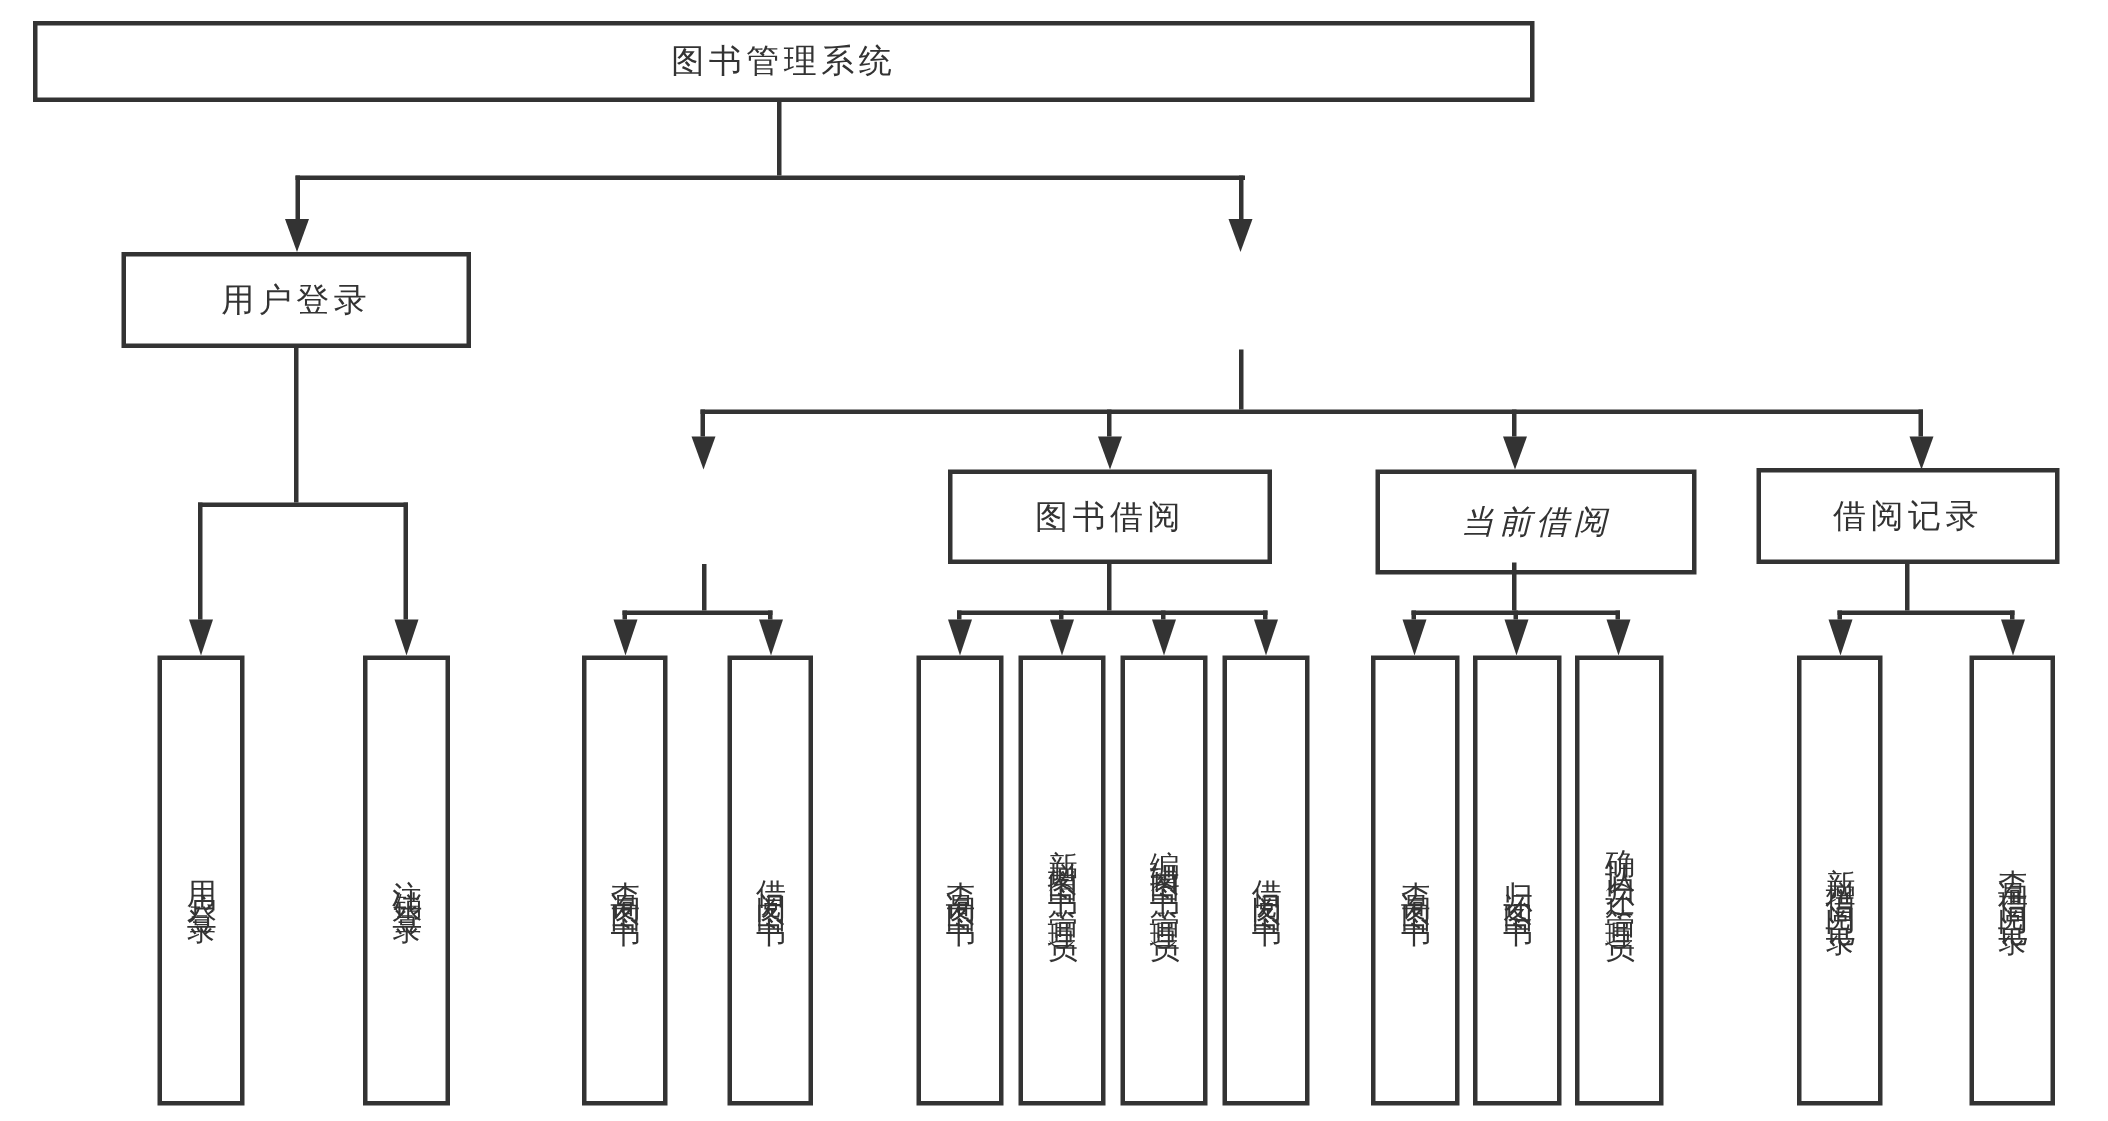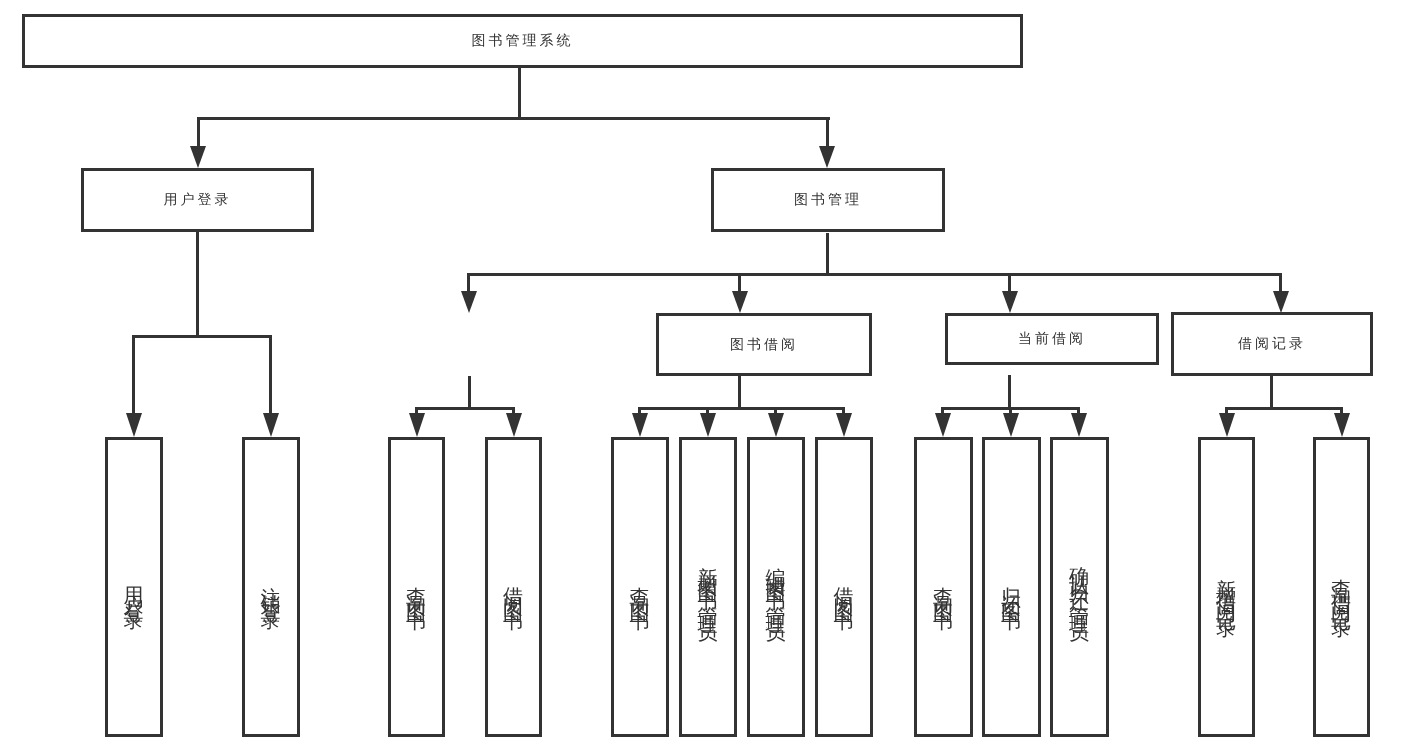--- a/index.html
+++ b/index.html
@@ -14,21 +14,21 @@
     position:absolute;
     box-sizing:border-box;
     border:3px solid #333333;
     background:#ffffff;
     display:flex;
     align-items:center;
     justify-content:center;
     color:#333333;
   }
   .hbox{
-    font-size:14px;
+    font-size:22px;
     letter-spacing:3px;
     white-space:nowrap;
   }
   .vbox span{
     writing-mode:vertical-rl;
     text-orientation:mixed;
     font-size:20px;
     letter-spacing:8px;
     line-height:1;
     color:#333333;
@@ -65,46 +65,43 @@
   <div class="vl" style="left:518px;top:68px;height:49px;"></div>
   <div class="hl" style="left:197px;top:117px;width:633px;"></div>
   <div class="vl" style="left:197px;top:117px;height:29px;"></div>
   <div class="arr sm" style="left:190px;top:146px;"></div>
   <div class="vl" style="left:826px;top:117px;height:29px;"></div>
   <div class="arr sm" style="left:819px;top:146px;"></div>
 
   <div class="box hbox" style="left:81px;top:168px;width:233px;height:64px;">
     <span>用户登录</span>
   </div>
-  <div class="box hbox" style="left:711px;top:168px;width:234px;height:64px;">
-    <span>图书管理</span>
-  </div>
 
   <div class="vl" style="left:196px;top:232px;height:103px;"></div>
   <div class="hl" style="left:132px;top:335px;width:140px;"></div>
   <div class="vl" style="left:132px;top:335px;height:78px;"></div>
   <div class="arr" style="left:126px;top:413px;"></div>
   <div class="vl" style="left:269px;top:335px;height:78px;"></div>
   <div class="arr" style="left:263px;top:413px;"></div>
 
   <div class="vl" style="left:826px;top:233px;height:40px;"></div>
   <div class="hl" style="left:467px;top:273px;width:815px;"></div>
   <div class="vl" style="left:467px;top:273px;height:18px;"></div>
   <div class="arr sm" style="left:461px;top:291px;"></div>
   <div class="vl" style="left:738px;top:273px;height:18px;"></div>
   <div class="arr sm" style="left:732px;top:291px;"></div>
   <div class="vl" style="left:1008px;top:273px;height:18px;"></div>
   <div class="arr sm" style="left:1002px;top:291px;"></div>
   <div class="vl" style="left:1279px;top:273px;height:18px;"></div>
   <div class="arr sm" style="left:1273px;top:291px;"></div>
 
-  <div class="box hbox" style="left:632px;top:313px;width:216px;height:63px;margin-left:24px;">
+  <div class="box hbox" style="left:632px;top:313px;width:216px;height:63px;">
     <span>图书借阅</span>
   </div>
-  <div class="box hbox" style="left:945px;top:313px;width:214px;height:52px;">
+  <div class="box hbox" style="left:917px;top:313px;width:214px;height:70px;font-style:italic;">
     <span>当前借阅</span>
   </div>
   <div class="box hbox" style="left:1171px;top:312px;width:202px;height:64px;">
     <span>借阅记录</span>
   </div>
 
   <div class="vl" style="left:468px;top:376px;height:31px;"></div>
   <div class="hl" style="left:415px;top:407px;width:100px;"></div>
   <div class="vl" style="left:415px;top:407px;height:6px;"></div>
   <div class="arr" style="left:409px;top:413px;"></div>

